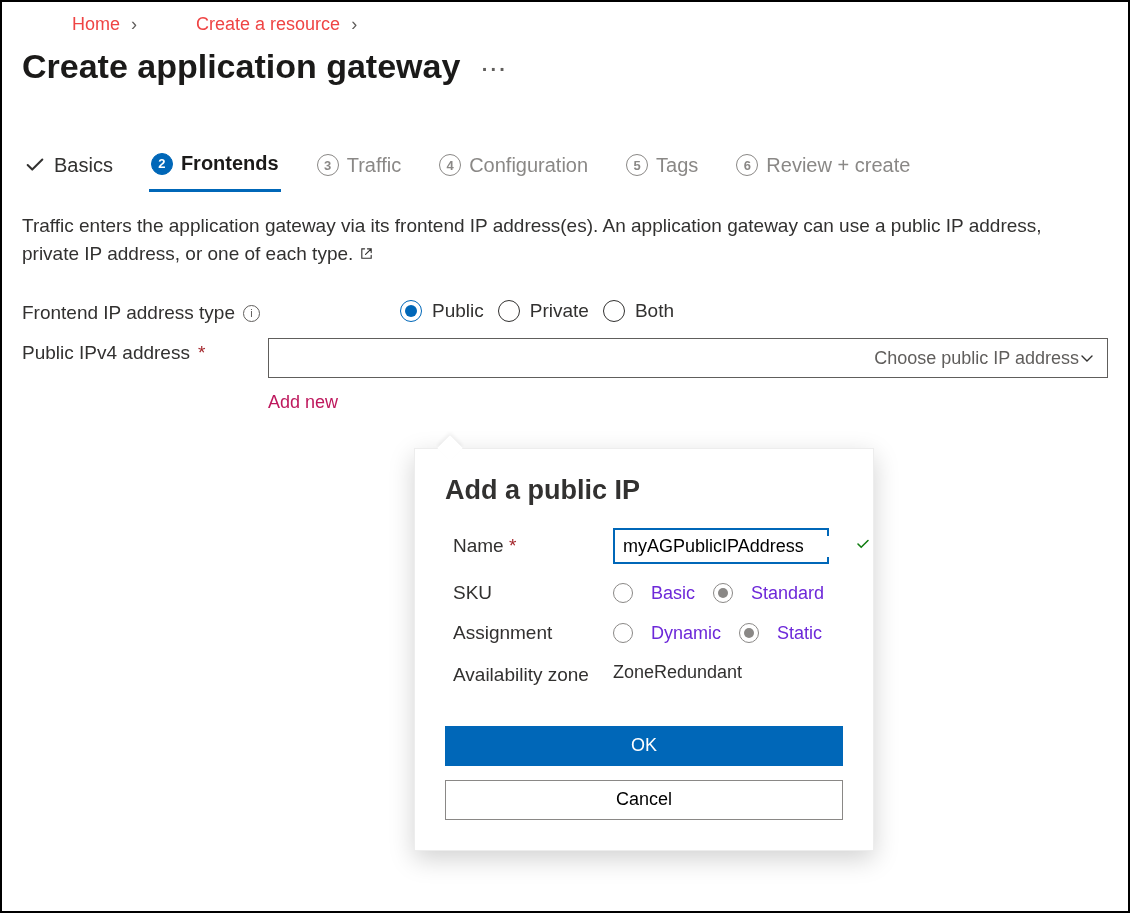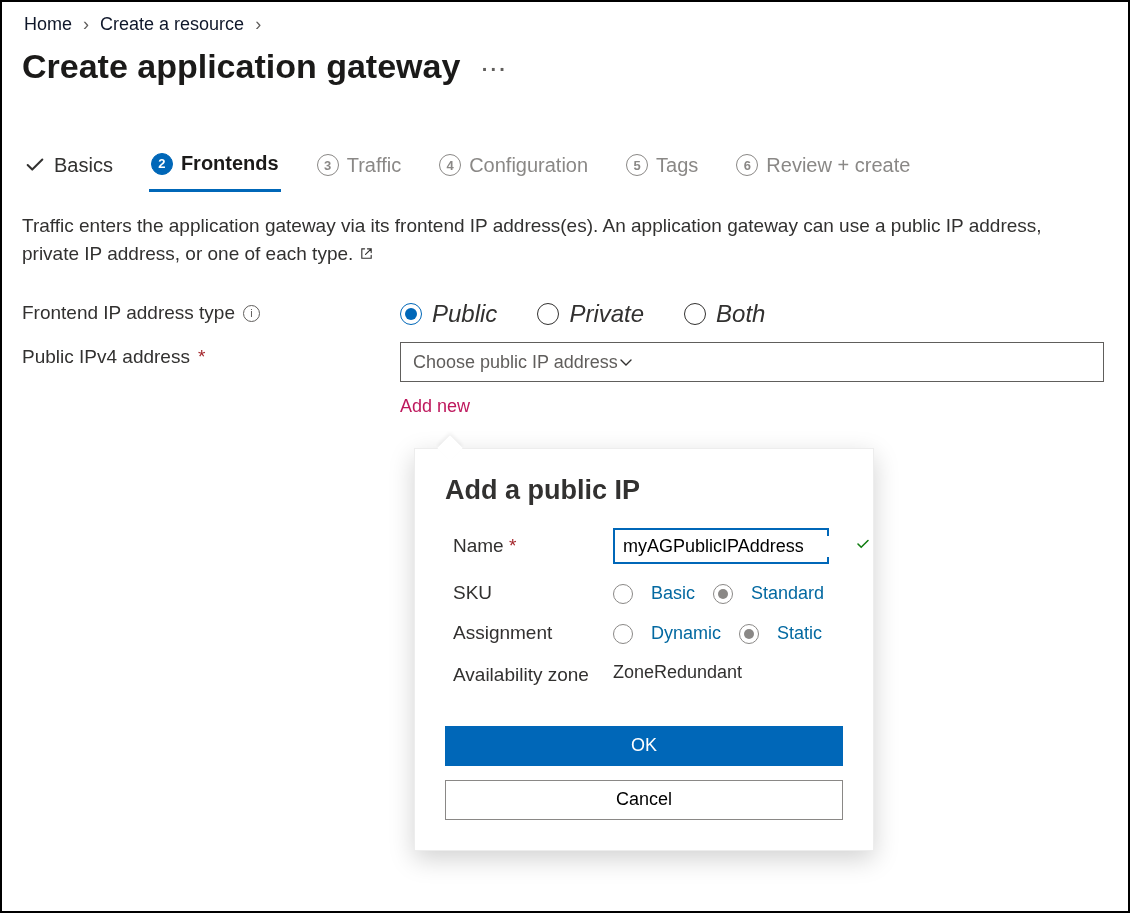--- a/index.html
+++ b/index.html
@@ -1,21 +1,21 @@
 <!DOCTYPE html>
 <html><head>
 <meta charset="utf-8">
 <style>
   * { box-sizing: border-box; margin: 0; padding: 0; }
   html, body { width: 1130px; height: 913px; font-family: "Segoe UI", Arial, sans-serif; background: #fff; color: #323130; }
   .frame { width: 1130px; height: 913px; border: 2px solid #000; padding: 6px 20px 20px 20px; position: relative; }
 
   
   .breadcrumb { font-size: 18px; padding: 6px 0 12px 2px; }
-  .breadcrumb a { color: #0f172a; text-decoration: none; }
+  .breadcrumb a { color: #ef4444; text-decoration: none; margin-left: 48px; }
   .chev { color: #605e5c; padding: 0 6px; }
 
   h1.page-title { font-size: 34px; font-weight: 600; color: #1b1a19; margin-bottom: 60px; }
   .ellipsis { display: inline-block; vertical-align: middle; color: #605e5c; font-size: 20px; margin-left: 12px; letter-spacing: 2px; }
 
   
   .tabs { display: flex; gap: 34px; border-bottom: none; margin-bottom: 20px; }
   .tab { display: flex; align-items: center; gap: 8px; font-size: 20px; padding: 6px 2px 14px 2px; color: #8a8886; cursor: pointer; }
   .tab .badge { width: 22px; height: 22px; border: 1.5px solid #8a8886; border-radius: 50%; display: flex; align-items: center; justify-content: center; font-size: 13px; font-weight: 600; }
   .tab.done { color: #323130; }
@@ -27,43 +27,43 @@
   .desc { font-size: 19px; line-height: 1.45; color: #323130; max-width: 1060px; margin: 18px 0 30px 0; }
   .ext-icon { display: inline-block; vertical-align: -1px; }
 
   
   .row { display: flex; align-items: flex-start; margin: 14px 0; }
   .row .lbl { width: 378px; font-size: 19px; padding-top: 4px; display: flex; align-items: center; gap: 8px; }
   .row .ctl { flex: 1; }
   .req { color: #a4262c; }
   .info-icon { width: 17px; height: 17px; border: 1.2px solid #605e5c; border-radius: 50%; display: inline-flex; align-items: center; justify-content: center; font-size: 11px; color: #605e5c; }
 
-  .radio-group { display: flex; gap: 40px; font-size: 24px; padding-top: 2px; font-style: italic; }
+  .radio-group { display: flex; gap: 14px; font-size: 19px; padding-top: 2px; }
   .radio { display: flex; align-items: center; gap: 10px; cursor: pointer; }
   .rdot { width: 22px; height: 22px; border: 1.2px solid #323130; border-radius: 50%; display: flex; align-items: center; justify-content: center; }
   .rdot.sel { border-color: #0067b8; }
   .rdot.sel::after { content: ""; width: 12px; height: 12px; background: #0067b8; border-radius: 50%; }
 
-  .select { width: 704px; height: 40px; border: 1px solid #605e5c; padding: 16px 12px; display: flex; align-items: center; justify-content: flex-start; font-size: 18px; color: #323130; background: #fff; cursor: pointer; }
+  .select { width: 840px; height: 40px; border: 1px solid #605e5c; padding: 16px 12px; display: flex; align-items: center; justify-content: flex-end; font-size: 18px; color: #323130; background: #fff; cursor: pointer; }
   .select .ph { color: #605e5c; }
   .chev-down { width: 16px; height: 16px; }
 
   .addnew { color: #be185d; font-size: 18px; margin-top: 14px; display: inline-block; cursor: pointer; }
 
   
   .pop { position: absolute; left: 412px; top: 446px; width: 460px; background: #fff; border: 1px solid #ededed; box-shadow: 0 8px 24px rgba(0,0,0,0.18); padding: 26px 30px 30px 30px; }
   .pop::before { content: ""; position: absolute; top: -10px; left: 26px; width: 18px; height: 18px; background: #fff; transform: rotate(45deg); box-shadow: -2px -2px 4px rgba(0,0,0,0.06); }
   .pop h2 { font-size: 27px; font-weight: 700; margin-bottom: 22px; }
   .prow { display: flex; align-items: center; margin: 18px 8px; }
   .prow .plbl { width: 160px; font-size: 19px; }
   .prow .pctl { flex: 1; font-size: 18px; }
   .namebox { display: flex; align-items: center; width: 216px; height: 36px; border: 2px solid #0067b8; padding: 16px 8px; }
   .namebox input { border: none; outline: none; font-size: 18px; flex: 1; }
   .namebox .ok { color: #107c10; }
-  .rgrp2 { display: flex; gap: 18px; align-items: flex-end; color: #0369a1; }
+  .rgrp2 { display: flex; gap: 18px; align-items: flex-start; color: #6d28d9; }
   .rd { width: 20px; height: 20px; border: 1.2px solid #8a8886; border-radius: 50%; display: inline-flex; align-items: center; justify-content: center; }
   .rd.on::after { content: ""; width: 10px; height: 10px; background: #8a8886; border-radius: 50%; }
   .btns { display: flex; gap: 14px; margin-top: 38px; flex-direction: column; }
   .btn { height: 40px; padding: 0 30px; font-size: 18px; cursor: pointer; border: none; }
   .btn.primary { background: #0067b8; color: #fff; }
   .btn.sec { background: #fff; border: 1px solid #8a8886; }
 </style>
 </head>
 <body>
 

